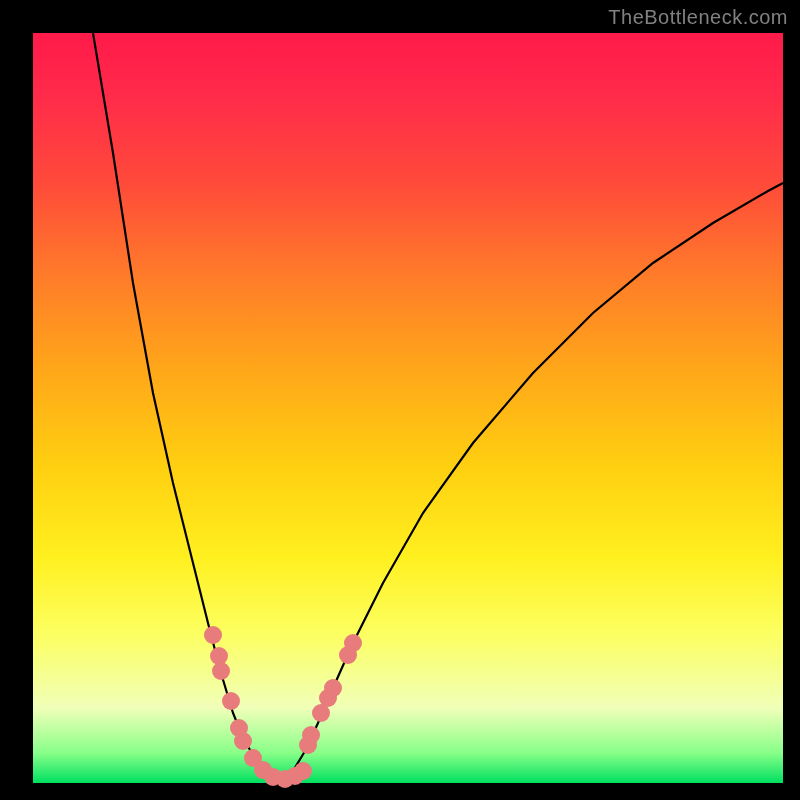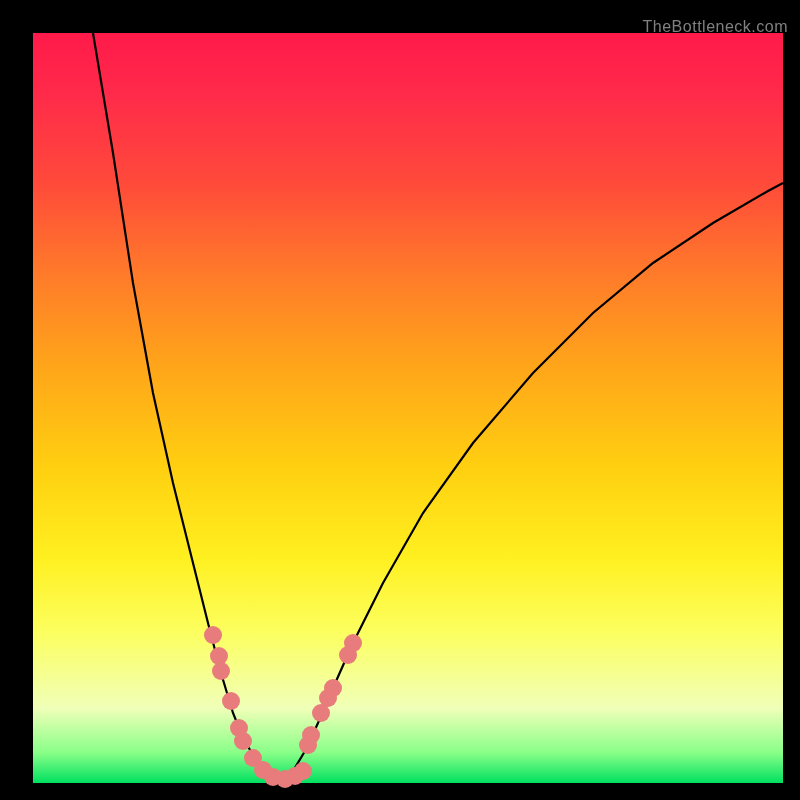--- a/index.html
+++ b/index.html
@@ -50,24 +50,24 @@
     fill: none;
     stroke: #000;
     stroke-width: 2.2;
   }
   .dot {
     fill: #e87c7c;
     stroke: none;
   }
   .watermark {
     position: absolute;
-    top: 18px;
+    top: 6px;
     right: 12px;
     color: #808080;
-    font-size: 16px;
+    font-size: 20px;
     font-weight: 400;
     letter-spacing: 0.5px;
     user-select: none;
   }
 </style>
 </head>
 <body>
 
 <div class="stage">
 

